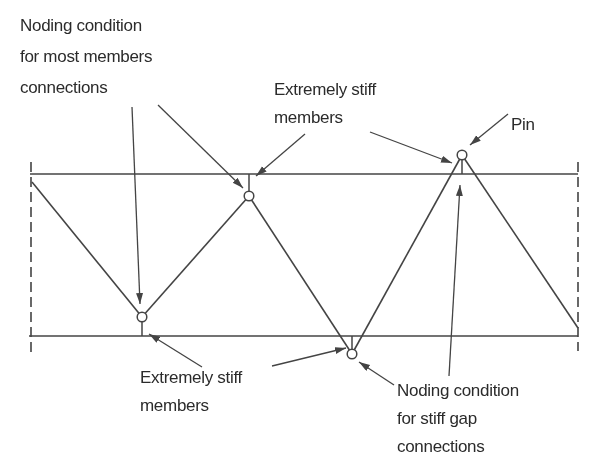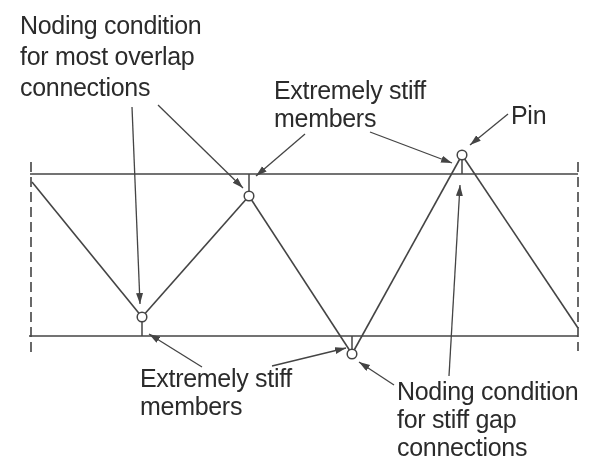--- a/index.html
+++ b/index.html
@@ -11,21 +11,21 @@
   .canvas{
     position:relative;
     width:600px;height:476px;
     background:var(--background);
     overflow:hidden;
     font-family:"Liberation Sans","DejaVu Sans",sans-serif;
   }
   .canvas svg{position:absolute;left:0;top:0;}
   .label{
     position:absolute;
-    font-size:25px;
+    font-size:17px;
     line-height:28px;
     letter-spacing:-0.3px;
     color:var(--text);
     white-space:nowrap;
   }
   .label.lh31{line-height:31px;}
   .member{stroke:var(--line);stroke-width:1.6px;fill:none;}
   .chord{stroke:var(--line);stroke-width:1.7px;fill:none;}
   .boundary{stroke:var(--line);stroke-width:1.6px;stroke-dasharray:10 5;fill:none;}
   .stiff-link{stroke:var(--line);stroke-width:1.5px;fill:none;}
@@ -73,30 +73,30 @@
     <line class="leader" marker-end="url(#arrowhead)" x1="394" y1="385" x2="359" y2="362"></line>
 
     <circle class="node" cx="142" cy="317" r="4.8"></circle>
     <circle class="node" cx="249" cy="196" r="4.8"></circle>
     <circle class="node" cx="352" cy="354" r="4.8"></circle>
     <circle class="node" cx="462" cy="155" r="4.8"></circle>
   </svg>
 
   <div class="label lh31" style="left:20px;top:10px">
     <div>Noding condition</div>
-    <div>for most overlap</div>
+    <div>for most members</div>
     <div>connections</div>
   </div>
 
   <div class="label" style="left:274px;top:76px">
     <div>Extremely stiff</div>
     <div>members</div>
   </div>
 
-  <div class="label" style="left:511px;top:101px">
+  <div class="label" style="left:511px;top:111px">
     <div>Pin</div>
   </div>
 
   <div class="label" style="left:140px;top:364px">
     <div>Extremely stiff</div>
     <div>members</div>
   </div>
 
   <div class="label" style="left:397px;top:377px">
     <div>Noding condition</div>

